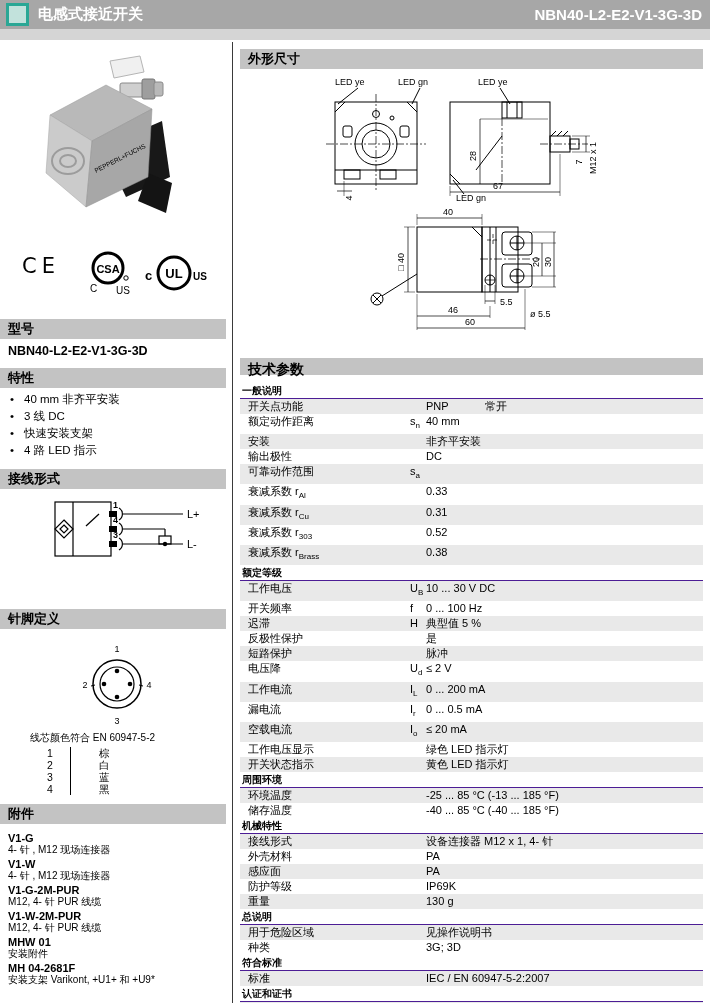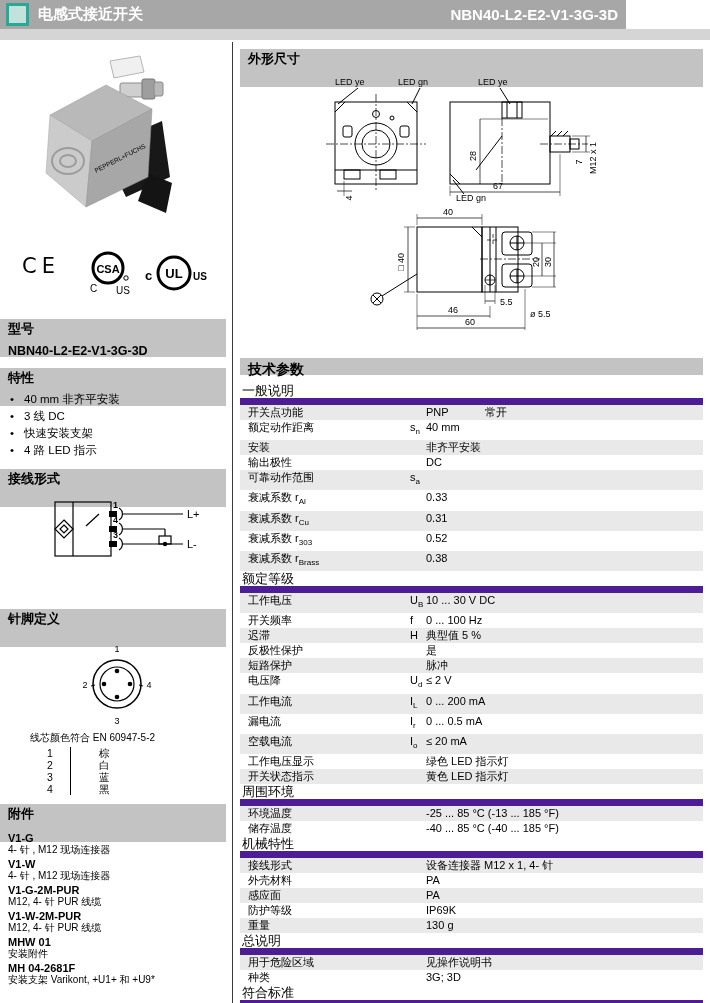--- a/index.html
+++ b/index.html
@@ -1,45 +1,45 @@
 <!DOCTYPE html>
 <html><head>
 <meta charset="utf-8">
 <style>
   html,body{margin:0;padding:0;background:#fff}
   body{width:710px;height:1003px;font-family:"Liberation Sans",sans-serif;color:#000;position:relative;overflow:hidden}
   .abs{position:absolute}
   
-  .hdr{left:0;top:0;width:626px;height:29px;background:#a7a7a7;display:flex;align-items:center}
+  .hdr{left:0;top:0;width:710px;height:29px;background:#a7a7a7;display:flex;align-items:center}
   .hdr-band{left:0;top:29px;width:710px;height:11px;background:#d5d5d5}
   .brand-sq{width:17px;height:17px;border:3px solid #2aa795;background:#c2e2dc;margin-left:6px}
   .hdr-title{color:#fff;font-weight:bold;font-size:15px;margin-left:9px}
   .hdr-part{color:#fff;font-weight:bold;font-size:15px;margin-left:auto;margin-right:8px}
   
-  .secbar{height:38px;line-height:20px;padding-left:8px;font-size:13px;font-weight:bold;background:#c3c3c3;box-sizing:border-box}
+  .secbar{height:20px;line-height:20px;padding-left:8px;font-size:13px;font-weight:bold;background:#c3c3c3;box-sizing:border-box}
   .secbar.l{left:0;width:226px}
   .secbar.r{left:240px;width:463px}
   .divider{left:232px;top:42px;width:1px;height:961px;background:#3a3a3a}
   
   .model-val{left:8px;top:344px;font-weight:bold;font-size:12.5px}
   .features{left:8px;top:391px;list-style:none;margin:0;padding:0;font-size:11.5px}
   .features li{line-height:17px;padding-left:16px;position:relative}
   .features li::before{content:"•";position:absolute;left:2px}
   .pin-note{left:30px;top:731px;font-size:10px}
   .pin-table{left:30px;top:747px;font-size:10.5px}
   .pin-row{display:flex;line-height:12px}
   .pin-row .num{width:40px;text-align:center}
   .pin-row .clr{border-left:1px solid #000;padding-left:28px}
   .accessories{left:8px;top:829px;width:212px}
   .acc-name{font-weight:bold;font-size:11px;line-height:12px;margin-top:3px}
   .acc-desc{font-size:10px;line-height:11px}
   .certs-ce{left:22px;top:254px;font-size:21px;letter-spacing:5px;font-family:"DejaVu Sans",sans-serif}
   
   .tech{left:240px;top:383px;width:463px;font-size:11px}
-  .tsec{font-weight:normal;font-size:13px;line-height:12px;padding:2px 2px 1px 2px;border-bottom:7px solid #4c1d95}
+  .tsec{font-weight:bold;font-size:10px;line-height:12px;padding:2px 2px 1px 2px;border-bottom:1px solid #4c1d95}
   .trow{display:grid;grid-template-columns:162px 16px 1fr;padding:1px 2px 2px 8px;line-height:12px}
   .trow.alt{background:#e9e9e9}
   .trow sub{font-size:8px}
   .tv{position:relative}
   .tv2{position:absolute;left:59px;top:0}
   svg{font-family:"Liberation Sans",sans-serif}
   svg text{fill:#000}
 </style>
 </head>
 <body>

